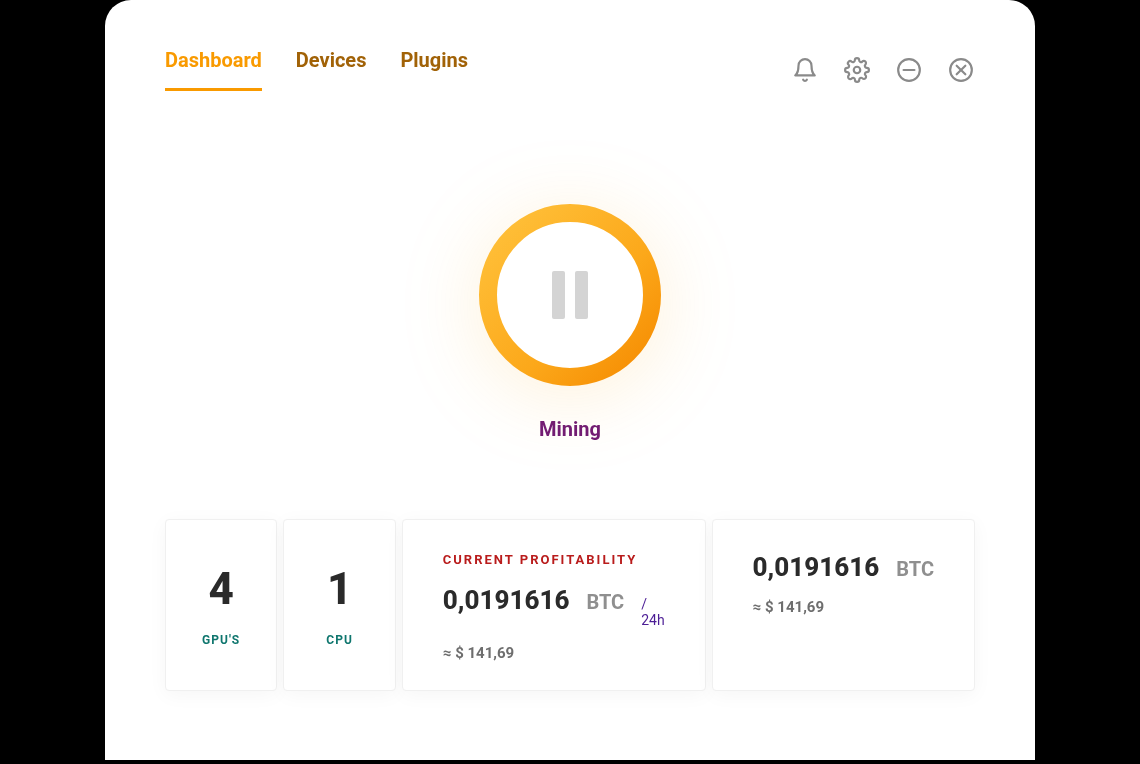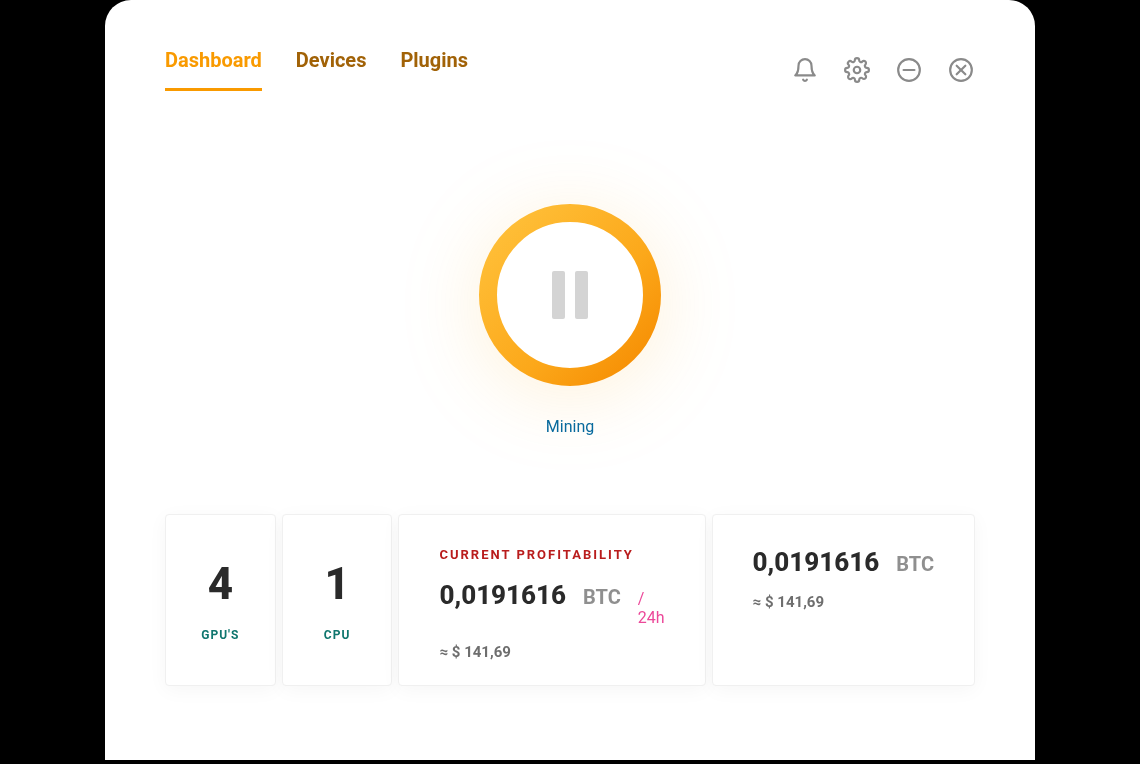--- a/index.html
+++ b/index.html
@@ -84,23 +84,23 @@
     gap: 10px;
   }
   .pause-bars span {
     width: 13px;
     height: 48px;
     background: #d4d4d4;
     border-radius: 2px;
   }
   .mining-label {
     margin-top: 28px;
-    font-size: 16px;
-    font-weight: 400;
-    color: #0369a1;
+    font-size: 20px;
+    font-weight: 700;
+    color: #701a75;
   }
 
   
   .cards {
     margin-top: 78px;
     display: flex;
     gap: 6px;
   }
   .card {
     background: #fff;
@@ -150,23 +150,23 @@
     font-size: 26px;
     font-weight: 800;
     color: #2a2a2a;
   }
   .card-wide .unit {
     font-size: 20px;
     font-weight: 700;
     color: #8f8f8f;
   }
   .card-wide .slash {
-    font-size: 16px;
+    font-size: 14px;
     font-weight: 400;
-    color: #ec4899;
+    color: #4c1d95;
   }
   .card-wide .approx {
     font-size: 15px;
     font-weight: 700;
     color: #6e6e6e;
   }
 </style>
 </head>
 <body>
 

